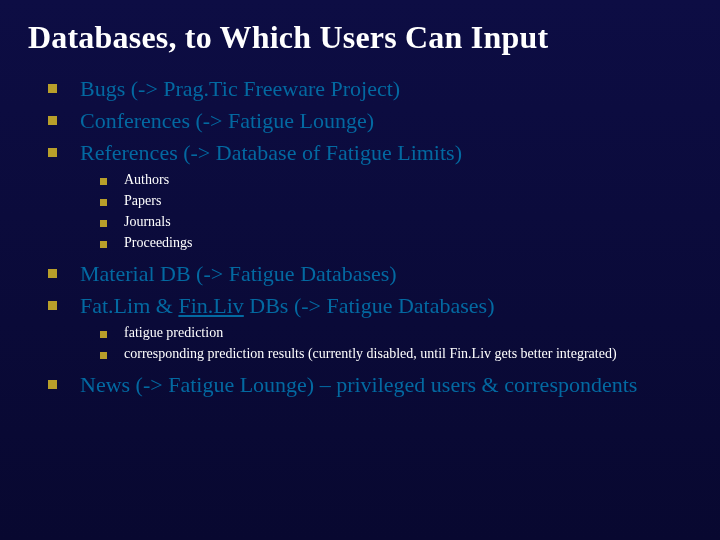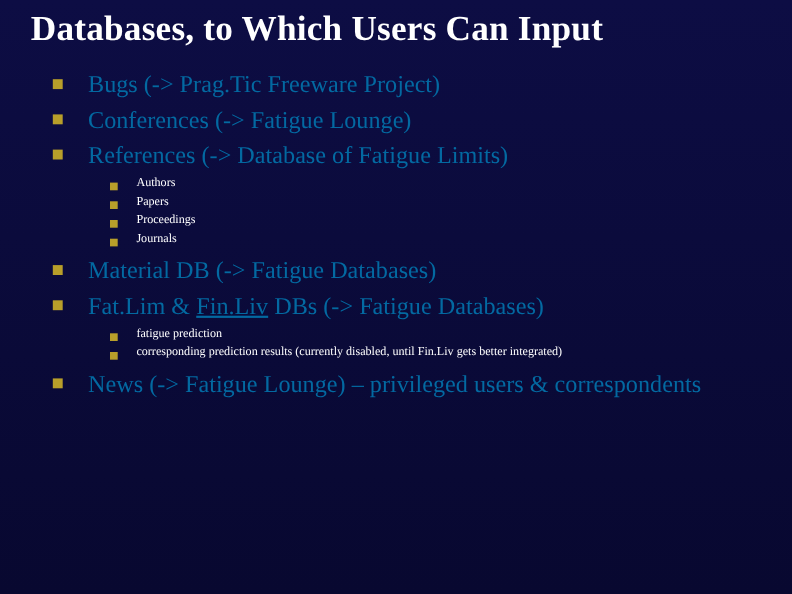--- a/index.html
+++ b/index.html
@@ -10,21 +10,21 @@
     background: #0a0a3a;
     background: linear-gradient(180deg, #0d0d44 0%, #080830 100%);
     font-family: "Times New Roman", Times, serif;
     color: #ffffff;
     overflow: hidden;
   }
   .slide {
     box-sizing: border-box;
     width: 720px;
     height: 540px;
-    padding: 6px 28px 12px 28px;
+    padding: 18px 28px 12px 28px;
   }
   .title {
     font-size: 32px;
     font-weight: bold;
     color: #fff;
     margin: 0 0 18px 0;
     line-height: 1.2;
     letter-spacing: 0.2px;
   }
   ul.level1 {
@@ -51,21 +51,21 @@
     border: 0;
   }
   ul.level2 {
     list-style: none;
     margin: 4px 0 6px 68px;
     padding: 0;
   }
   ul.level2 > li {
     position: relative;
     padding-left: 28px;
-    font-size: 11px;
+    font-size: 14px;
     color: #ffffff;
     line-height: 1.35;
     margin-bottom: 2px;
   }
   ul.level2 > li::before {
     content: "";
     position: absolute;
     left: 4px;
     top: 7px;
     width: 7px;
@@ -82,22 +82,22 @@
 
   <ul class="level1">
     <li><span>Bugs (-&gt; Prag.Tic Freeware Project)</span></li>
     <li><span>Conferences (-&gt; Fatigue Lounge)</span></li>
     <li><span>References (-&gt; Database of Fatigue Limits)</span></li>
   </ul>
 
   <ul class="level2">
     <li><span>Authors</span></li>
     <li><span>Papers</span></li>
+    <li><span>Journals</span></li>
     <li><span>Proceedings</span></li>
-    <li><span>Journals</span></li>
   </ul>
 
   <ul class="level1">
     <li><span>Material DB (-&gt; Fatigue Databases)</span></li>
     <li>
       <span>Fat.Lim &amp; </span><span class="underline">Fin.Liv</span><span> DBs (-&gt; Fatigue Databases)</span>
     </li>
   </ul>
 
   <ul class="level2">

